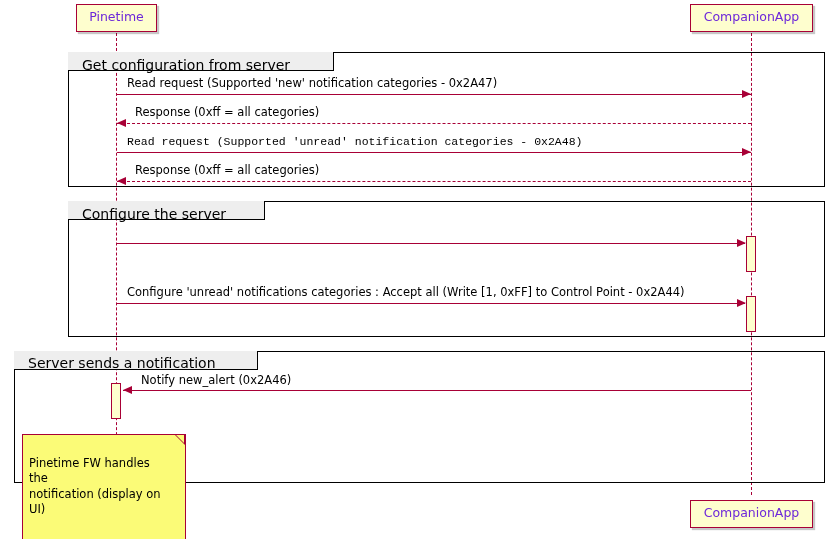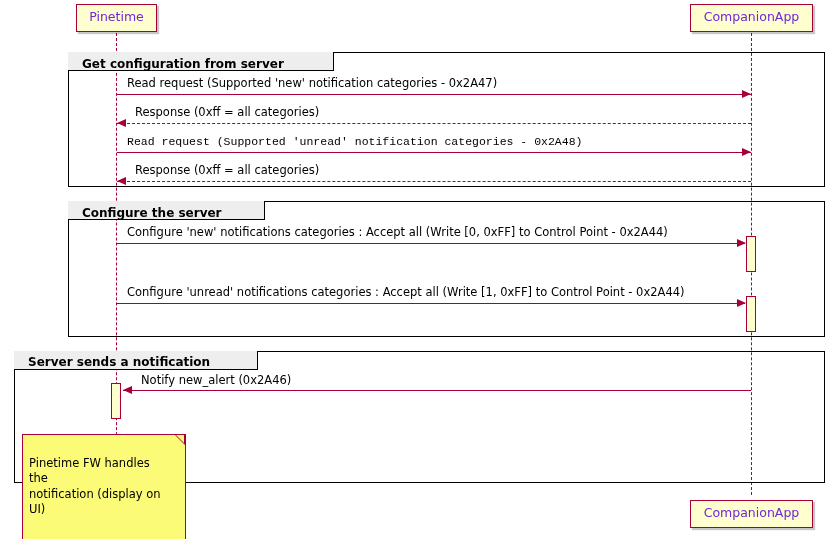--- a/index.html
+++ b/index.html
@@ -59,22 +59,22 @@
   .group-tab::after {
     content: "";
     position: absolute;
     right: -1.5px;
     top: 0;
     width: 0;
     height: 0;
   }
   .group-label {
     position: absolute;
-    font-size: 12px;
-    font-weight: bold;
+    font-size: 14px;
+    font-weight: normal;
     color: #000000;
     white-space: nowrap;
     line-height: 1;
   }
   .msg-line {
     position: absolute;
     height: 0;
     border-top: 1px solid #A80036;
   }
   .msg-line.dashed {
@@ -171,21 +171,20 @@
   <div class="arrow-right" style="left:742px; top:148px;"></div>
 
   <div class="msg-label" style="left:135px; top:165px;">Response (0xff = all categories)</div>
   <div class="msg-line dashed" style="left:117px; top:181px; width:634px;"></div>
   <div class="arrow-left" style="left:117px; top:177px;"></div>
 
   <div class="group-box" style="left:68px; top:201px; width:757px; height:136px;"></div>
   <div class="group-tab" style="left:68px; top:201px; width:197px;"></div>
   <div class="group-label" style="left:82px; top:207px;">Configure the server</div>
 
-  <div class="msg-label" style="left:127px; top:227px;">Configure 'new' notifications categories : Accept all (Write [0, 0xFF] to Control Point - 0x2A44)</div>
   <div class="msg-line" style="left:117px; top:243px; width:628px;"></div>
   <div class="arrow-right" style="left:737px; top:239px;"></div>
   <div class="activation" style="left:746px; top:236px; height:36px;"></div>
 
   <div class="msg-label" style="left:127px; top:287px;">Configure 'unread' notifications categories : Accept all (Write [1, 0xFF] to Control Point - 0x2A44)</div>
   <div class="msg-line" style="left:117px; top:303px; width:628px;"></div>
   <div class="arrow-right" style="left:737px; top:299px;"></div>
   <div class="activation" style="left:746px; top:296px; height:36px;"></div>
 
   <div class="group-box" style="left:14px; top:351px; width:811px; height:132px;"></div>

